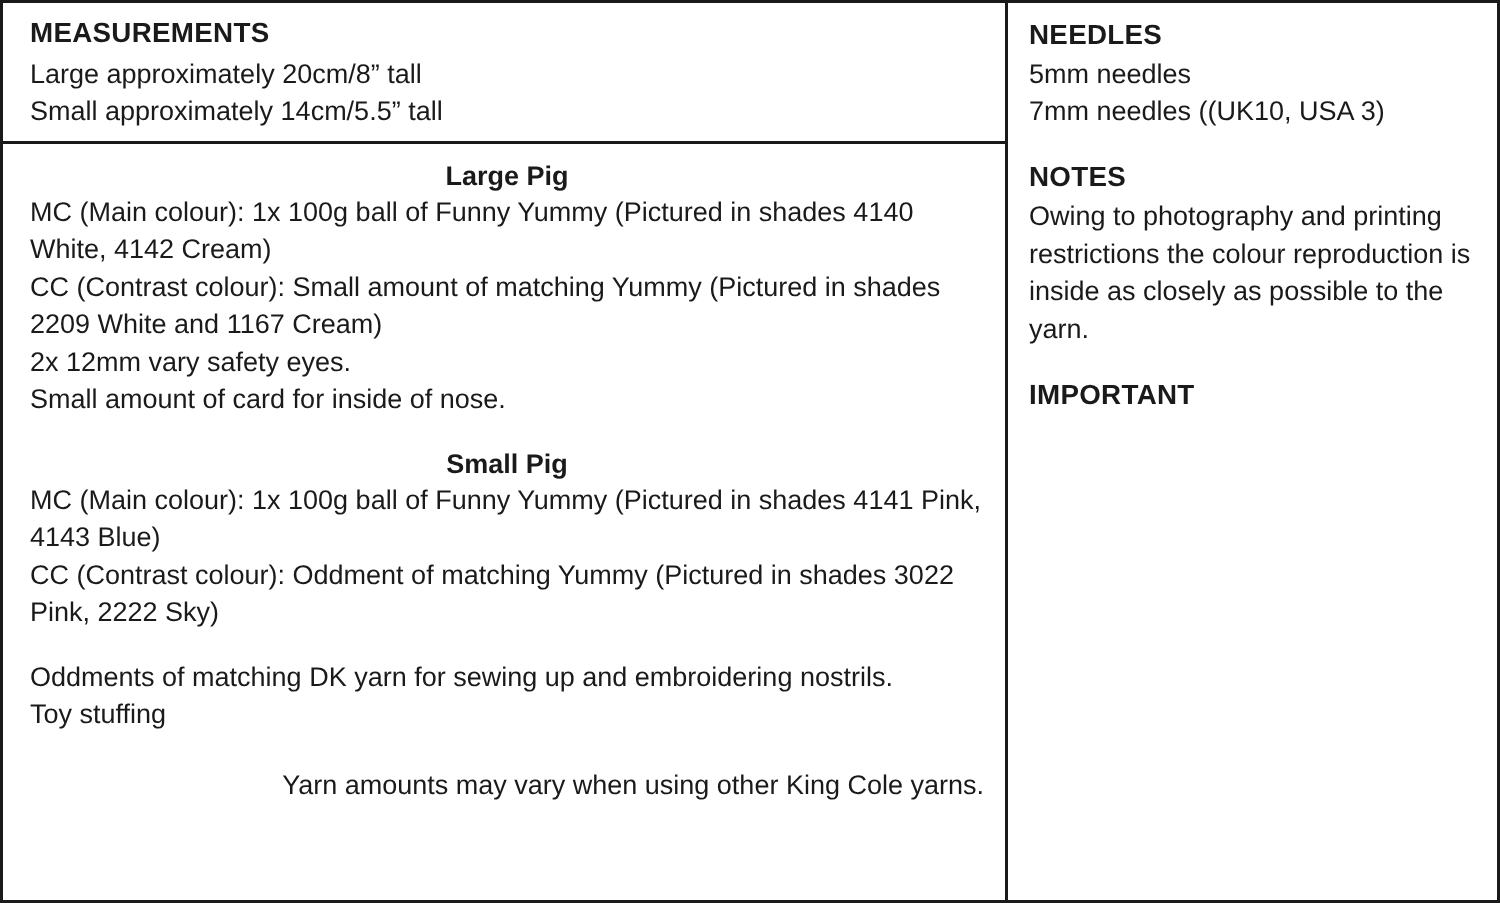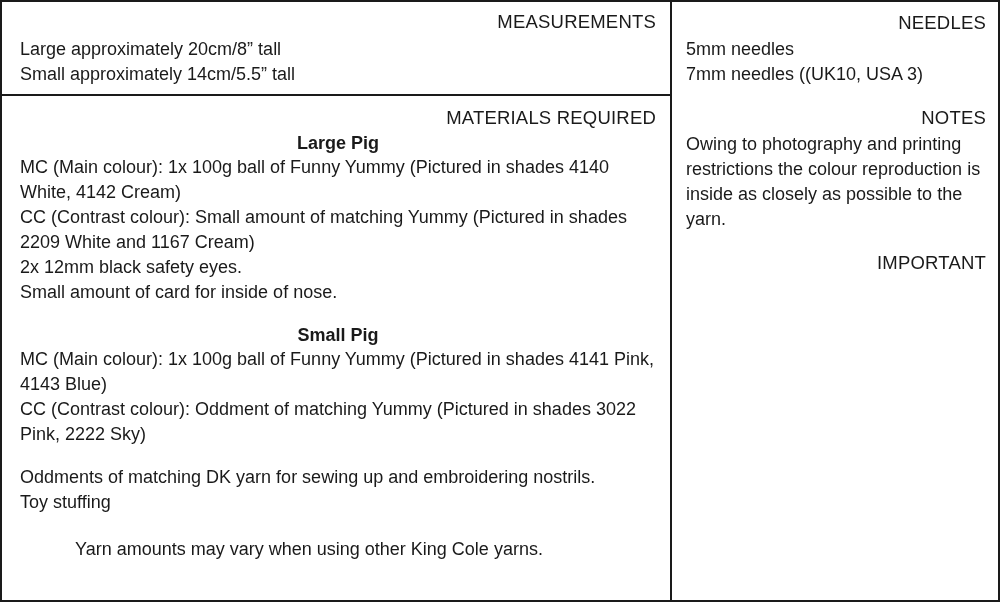--- a/index.html
+++ b/index.html
@@ -43,24 +43,23 @@
     box-sizing: border-box;
     padding: 8px 14px 8px 18px;
   }
   .divider-horiz {
     height: 2px;
     background: #1a1a1a;
     width: 100%;
   }
   h2.section-title {
     font-size: 18.5px;
-    font-weight: normal;
+    font-weight: bold;
     margin: 2px 0 4px 0;
     letter-spacing: 0.2px;
-    text-align: right;
   }
   .sub-title {
     font-size: 18px;
     font-weight: bold;
     margin: 2px 0 1px 0;
     text-align: center;
   }
   p.line {
     font-size: 18px;
     line-height: 25px;
@@ -69,20 +68,21 @@
   p.line.wrap {
     max-width: 640px;
   }
   .spacer-md { height: 18px; }
   .spacer-lg { height: 22px; }
   .footnote {
     font-size: 18px;
     line-height: 25px;
     margin: 0;
     padding-left: 55px;
+    text-align: right;
   }
   .right-col h2.section-title {
     font-size: 18.5px;
     margin-bottom: 3px;
   }
   .right-col p.line {
     max-width: 300px;
   }
   .measurements-block {
     padding-top: 7px;
@@ -101,26 +101,25 @@
 
     <div class="block measurements-block">
       <h2 class="section-title">MEASUREMENTS</h2>
       <p class="line">Large approximately 20cm/8” tall</p>
       <p class="line">Small approximately 14cm/5.5” tall</p>
     </div>
 
     <div class="divider-horiz"></div>
 
     <div class="block materials-block">
-      <h2 class="section-title">MATERIALS REQUIRED</h2>
 
       <div class="sub-title">Large Pig</div>
       <p class="line wrap">MC (Main colour): 1x 100g ball of Funny Yummy (Pictured in shades 4140 White, 4142 Cream)</p>
       <p class="line wrap">CC (Contrast colour): Small amount of matching Yummy (Pictured in shades 2209 White and 1167 Cream)</p>
-      <p class="line wrap">2x 12mm black safety eyes.</p>
+      <p class="line wrap">2x 12mm vary safety eyes.</p>
       <p class="line wrap">Small amount of card for inside of nose.</p>
 
       <div class="spacer-md"></div>
 
       <div class="sub-title">Small Pig</div>
       <p class="line wrap">MC (Main colour): 1x 100g ball of Funny Yummy (Pictured in shades 4141 Pink, 4143 Blue)</p>
       <p class="line wrap">CC (Contrast colour): Oddment of matching Yummy (Pictured in shades 3022 Pink, 2222 Sky)</p>
 
       <div class="spacer-md"></div>
 

